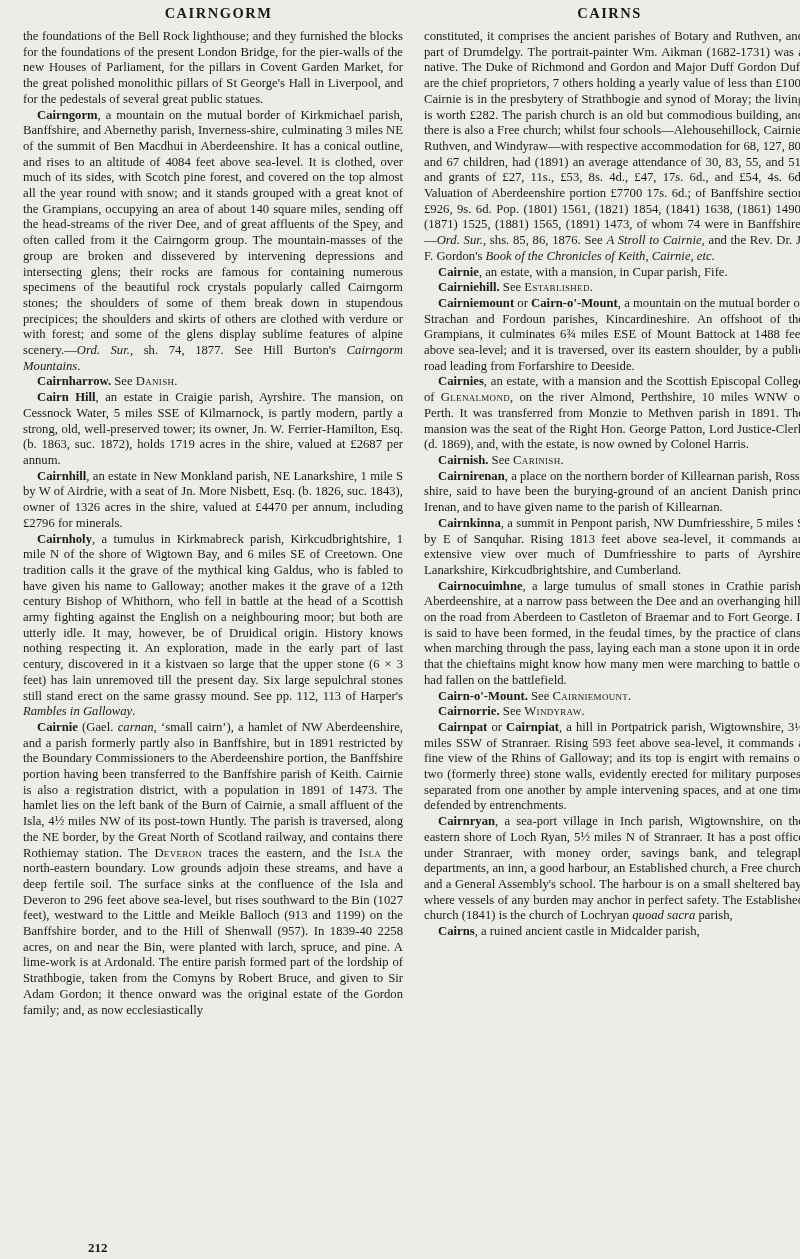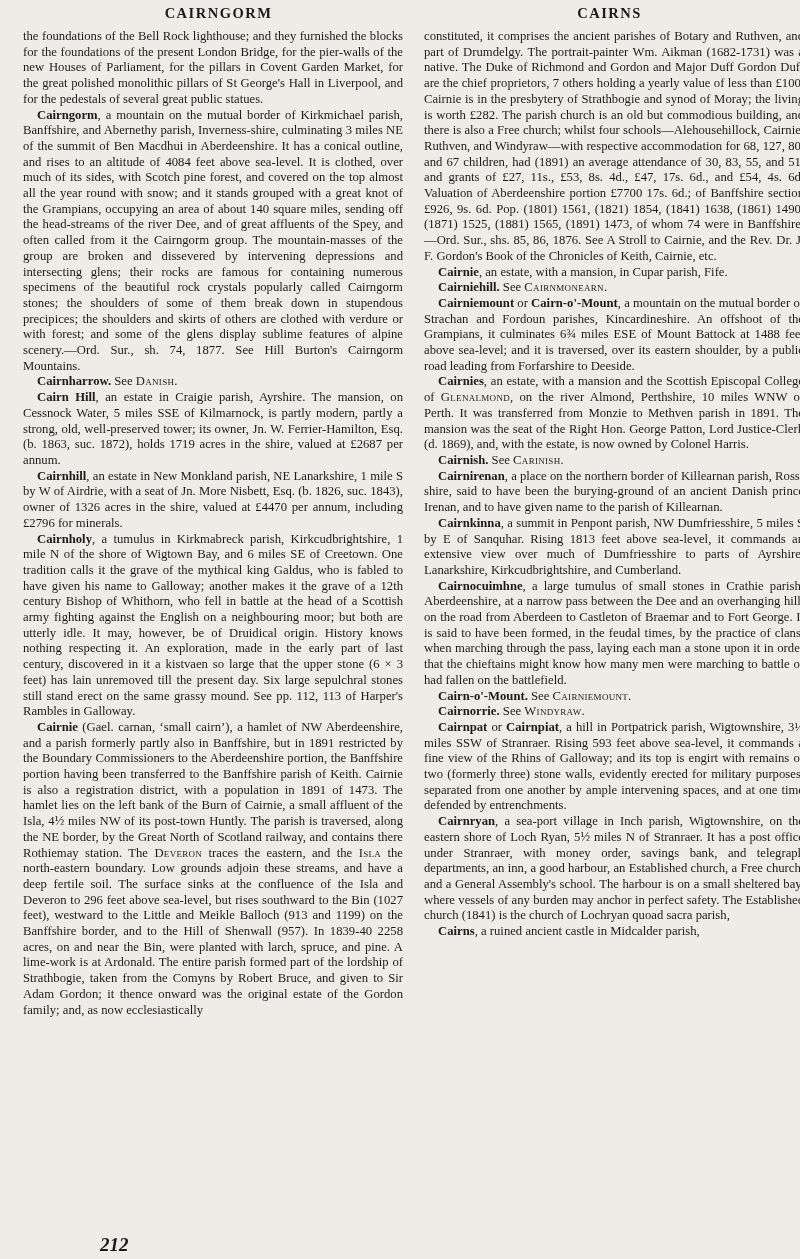--- a/index.html
+++ b/index.html
@@ -20,25 +20,25 @@
   }
   .columns { display: flex; gap: 21px; }
   .col {
     width: 380px; height: 1226px; overflow: hidden;
     font-size: 12.7px; line-height: 15.7px;
     text-align: justify;
   }
   .para { text-indent: 14px; }
   .noindent { text-indent: 0; }
   .bold { font-weight: bold; }
-  .italic { }
+  .italic { font-style: italic; }
   .smallcaps { font-variant: small-caps; letter-spacing: 0.3px; }
   .page-number {
-    position: absolute; left: 86px; bottom: 3px;
-    font-weight: bold; font-size: 19px; font-style: italic;
+    position: absolute; left: 74px; bottom: 3px;
+    font-weight: bold; font-size: 13px;
   }
 </style>
 </head>
 <body>
 
 <div class="page">
   <div class="header-row">
     <div class="head">CAIRNGORM</div>
     <div class="head">CAIRNS</div>
   </div>
@@ -48,21 +48,21 @@
         <p class="para"><span class="bold">Cairngorm</span><span>, a mountain on the mutual border of Kirkmichael parish, Banffshire, and Abernethy parish, Inverness-shire, culminating 3 miles NE of the summit of Ben Macdhui in Aberdeenshire.  It has a conical outline, and rises to an altitude of 4084 feet above sea-level. It is clothed, over much of its sides, with Scotch pine forest, and covered on the top almost all the year round with snow; and it stands grouped with a great knot of the Grampians, occupying an area of about 140 square miles, sending off the head-streams of the river Dee, and of great affluents of the Spey, and often called from it the Cairngorm group.  The mountain-masses of the group are broken and dissevered by intervening depressions and intersecting glens; their rocks are famous for containing numerous specimens of the beautiful rock crystals popularly called Cairngorm stones; the shoulders of some of them break down in stupendous precipices; the shoulders and skirts of others are clothed with verdure or with forest; and some of the glens display sublime features of alpine scenery.—</span><span class="italic">Ord. Sur.,</span><span> sh. 74, 1877.  See Hill Burton's </span><span class="italic">Cairngorm Mountains</span><span>.</span></p>
         <p class="para"><span class="bold">Cairnharrow.</span><span>  See </span><span class="smallcaps">Danish</span><span>.</span></p>
         <p class="para"><span class="bold">Cairn Hill</span><span>, an estate in Craigie parish, Ayrshire.  The mansion, on Cessnock Water, 5 miles SSE of Kilmarnock, is partly modern, partly a strong, old, well-preserved tower; its owner, Jn. W. Ferrier-Hamilton, Esq. (b. 1863, suc. 1872), holds 1719 acres in the shire, valued at £2687 per annum.</span></p>
         <p class="para"><span class="bold">Cairnhill</span><span>, an estate in New Monkland parish, NE Lanarkshire, 1 mile S by W of Airdrie, with a seat of Jn. More Nisbett, Esq. (b. 1826, suc. 1843), owner of 1326 acres in the shire, valued at £4470 per annum, including £2796 for minerals.</span></p>
         <p class="para"><span class="bold">Cairnholy</span><span>, a tumulus in Kirkmabreck parish, Kirkcudbrightshire, 1 mile N of the shore of Wigtown Bay, and 6 miles SE of Creetown.  One tradition calls it the grave of the mythical king Galdus, who is fabled to have given his name to Galloway; another makes it the grave of a 12th century Bishop of Whithorn, who fell in battle at the head of a Scottish army fighting against the English on a neighbouring moor; but both are utterly idle.  It may, however, be of Druidical origin.  History knows nothing respecting it.  An exploration, made in the early part of last century, discovered in it a kistvaen so large that the upper stone (6 × 3 feet) has lain unremoved till the present day.  Six large sepulchral stones still stand erect on the same grassy mound.  See pp. 112, 113 of Harper's </span><span class="italic">Rambles in Galloway</span><span>.</span></p>
         <p class="para"><span class="bold">Cairnie</span><span> (Gael. </span><span class="italic">carnan,</span><span> ‘small cairn’), a hamlet of NW Aberdeenshire, and a parish formerly partly also in Banffshire, but in 1891 restricted by the Boundary Commissioners to the Aberdeenshire portion, the Banffshire portion having been transferred to the Banffshire parish of Keith.  Cairnie is also a registration district, with a population in 1891 of 1473.  The hamlet lies on the left bank of the Burn of Cairnie, a small affluent of the Isla, 4½ miles NW of its post-town Huntly.  The parish is traversed, along the NE border, by the Great North of Scotland railway, and contains there Rothiemay station. The </span><span class="smallcaps">Deveron</span><span> traces the eastern, and the </span><span class="smallcaps">Isla</span><span> the north-eastern boundary.  Low grounds adjoin these streams, and have a deep fertile soil.  The surface sinks at the confluence of the Isla and Deveron to 296 feet above sea-level, but rises southward to the Bin (1027 feet), westward to the Little and Meikle Balloch (913 and 1199) on the Banffshire border, and to the Hill of Shenwall (957). In 1839-40 2258 acres, on and near the Bin, were planted with larch, spruce, and pine.  A lime-work is at Ardonald. The entire parish formed part of the lordship of Strathbogie, taken from the Comyns by Robert Bruce, and given to Sir Adam Gordon; it thence onward was the original estate of the Gordon family; and, as now ecclesiastically</span></p>
       </div>
     <div class="col">
         <p class="para noindent"><span>constituted, it comprises the ancient parishes of Botary and Ruthven, and part of Drumdelgy.  The portrait-painter Wm. Aikman (1682-1731) was a native.  The Duke of Richmond and Gordon and Major Duff Gordon Duff are the chief proprietors, 7 others holding a yearly value of less than £100.  Cairnie is in the presbytery of Strathbogie and synod of Moray; the living is worth £282.  The parish church is an old but commodious building, and there is also a Free church; whilst four schools—Alehousehillock, Cairnie, Ruthven, and Windyraw—with respective accommodation for 68, 127, 80, and 67 children, had (1891) an average attendance of 30, 83, 55, and 51, and grants of £27, 11s., £53, 8s. 4d., £47, 17s. 6d., and £54, 4s. 6d.  Valuation of Aberdeenshire portion £7700 17s. 6d.; of Banffshire section £926, 9s. 6d. Pop. (1801) 1561, (1821) 1854, (1841) 1638, (1861) 1490, (1871) 1525, (1881) 1565, (1891) 1473, of whom 74 were in Banffshire.—</span><span class="italic">Ord. Sur.,</span><span> shs. 85, 86, 1876.  See </span><span class="italic">A Stroll to Cairnie,</span><span> and the Rev. Dr. J. F. Gordon's </span><span class="italic">Book of the Chronicles of Keith, Cairnie, etc.</span></p>
         <p class="para"><span class="bold">Cairnie</span><span>, an estate, with a mansion, in Cupar parish, Fife.</span></p>
-        <p class="para"><span class="bold">Cairniehill.</span><span>  See </span><span class="smallcaps">Cairnmonearn</span><span>.</span></p>
+        <p class="para"><span class="bold">Cairniehill.</span><span>  See </span><span class="smallcaps">Established</span><span>.</span></p>
         <p class="para"><span class="bold">Cairniemount</span><span> or </span><span class="bold">Cairn-o'-Mount</span><span>, a mountain on the mutual border of Strachan and Fordoun parishes, Kincardineshire.  An offshoot of the Grampians, it culminates 6¾ miles ESE of Mount Battock at 1488 feet above sea-level; and it is traversed, over its eastern shoulder, by a public road leading from Forfarshire to Deeside.</span></p>
         <p class="para"><span class="bold">Cairnies</span><span>, an estate, with a mansion and the Scottish Episcopal College of </span><span class="smallcaps">Glenalmond</span><span>, on the river Almond, Perthshire, 10 miles WNW of Perth.  It was transferred from Monzie to Methven parish in 1891.  The mansion was the seat of the Right Hon. George Patton, Lord Justice-Clerk (d. 1869), and, with the estate, is now owned by Colonel Harris.</span></p>
         <p class="para"><span class="bold">Cairnish.</span><span>  See </span><span class="smallcaps">Carinish</span><span>.</span></p>
         <p class="para"><span class="bold">Cairnirenan</span><span>, a place on the northern border of Killearnan parish, Ross-shire, said to have been the burying-ground of an ancient Danish prince Irenan, and to have given name to the parish of Killearnan.</span></p>
         <p class="para"><span class="bold">Cairnkinna</span><span>, a summit in Penpont parish, NW Dumfriesshire, 5 miles S by E of Sanquhar.  Rising 1813 feet above sea-level, it commands an extensive view over much of Dumfriesshire to parts of Ayrshire, Lanarkshire, Kirkcudbrightshire, and Cumberland.</span></p>
         <p class="para"><span class="bold">Cairnocuimhne</span><span>, a large tumulus of small stones in Crathie parish, Aberdeenshire, at a narrow pass between the Dee and an overhanging hill, on the road from Aberdeen to Castleton of Braemar and to Fort George. It is said to have been formed, in the feudal times, by the practice of clans, when marching through the pass, laying each man a stone upon it in order that the chieftains might know how many men were marching to battle or had fallen on the battlefield.</span></p>
         <p class="para"><span class="bold">Cairn-o'-Mount.</span><span>  See </span><span class="smallcaps">Cairniemount</span><span>.</span></p>
         <p class="para"><span class="bold">Cairnorrie.</span><span>  See </span><span class="smallcaps">Windyraw</span><span>.</span></p>
         <p class="para"><span class="bold">Cairnpat</span><span> or </span><span class="bold">Cairnpiat</span><span>, a hill in Portpatrick parish, Wigtownshire, 3¼ miles SSW of Stranraer.  Rising 593 feet above sea-level, it commands a fine view of the Rhins of Galloway; and its top is engirt with remains of two (formerly three) stone walls, evidently erected for military purposes, separated from one another by ample intervening spaces, and at one time defended by entrenchments.</span></p>
         <p class="para"><span class="bold">Cairnryan</span><span>, a sea-port village in Inch parish, Wigtownshire, on the eastern shore of Loch Ryan, 5½ miles N of Stranraer.  It has a post office under Stranraer, with money order, savings bank, and telegraph departments, an inn, a good harbour, an Established church, a Free church, and a General Assembly's school.  The harbour is on a small sheltered bay, where vessels of any burden may anchor in perfect safety.  The Established church (1841) is the church of Lochryan </span><span class="italic">quoad sacra</span><span> parish,</span></p>

